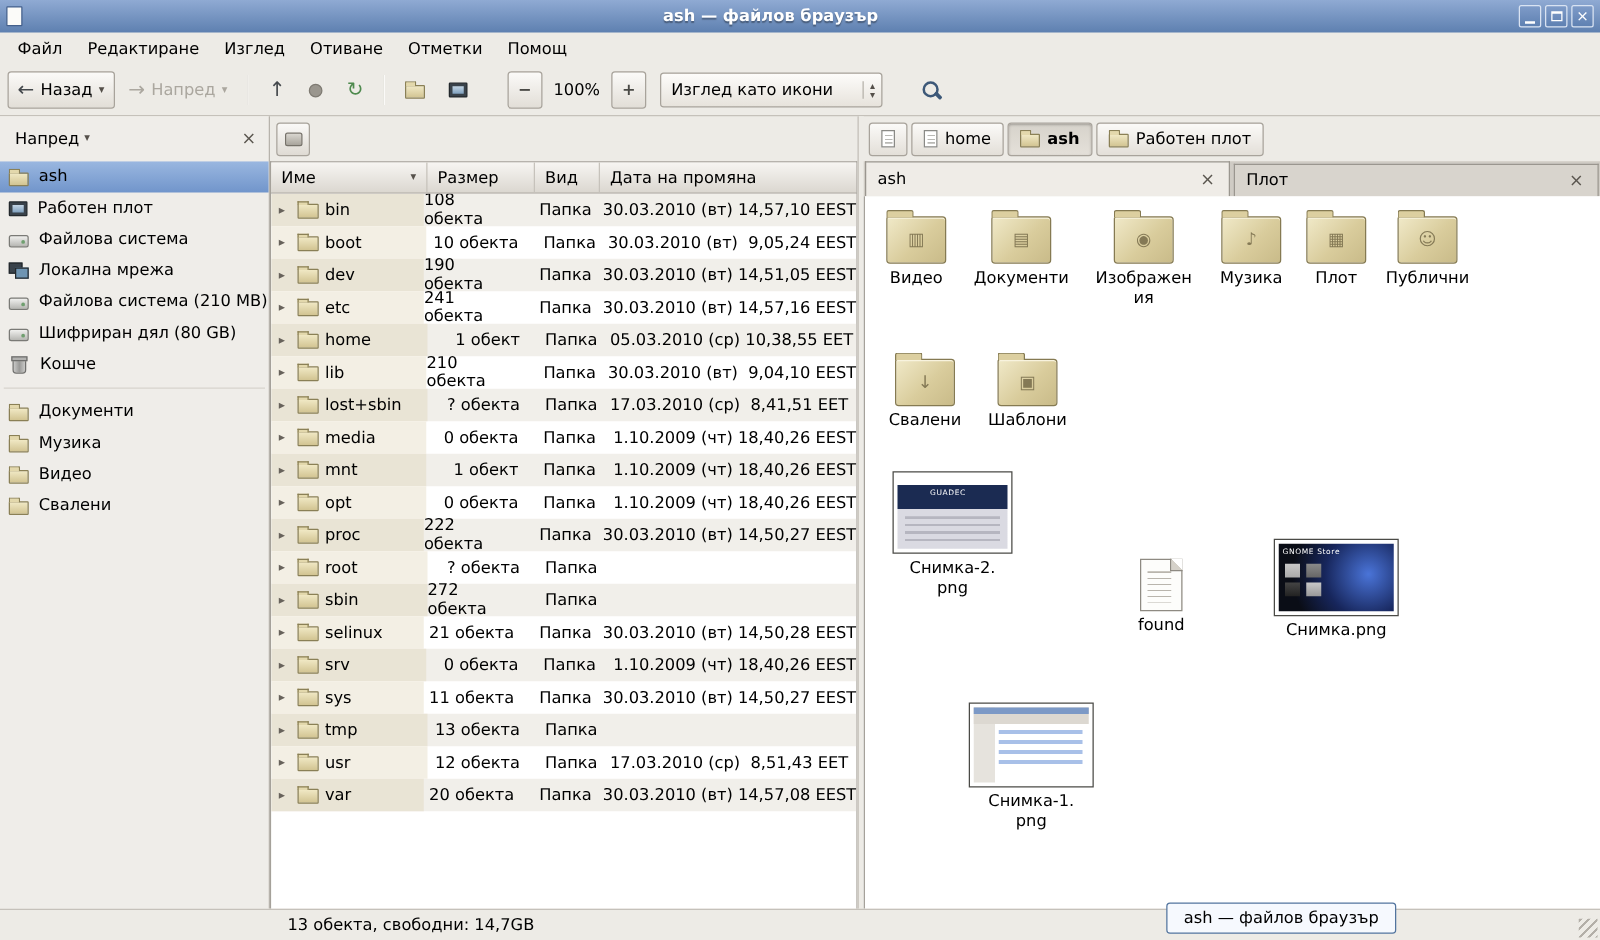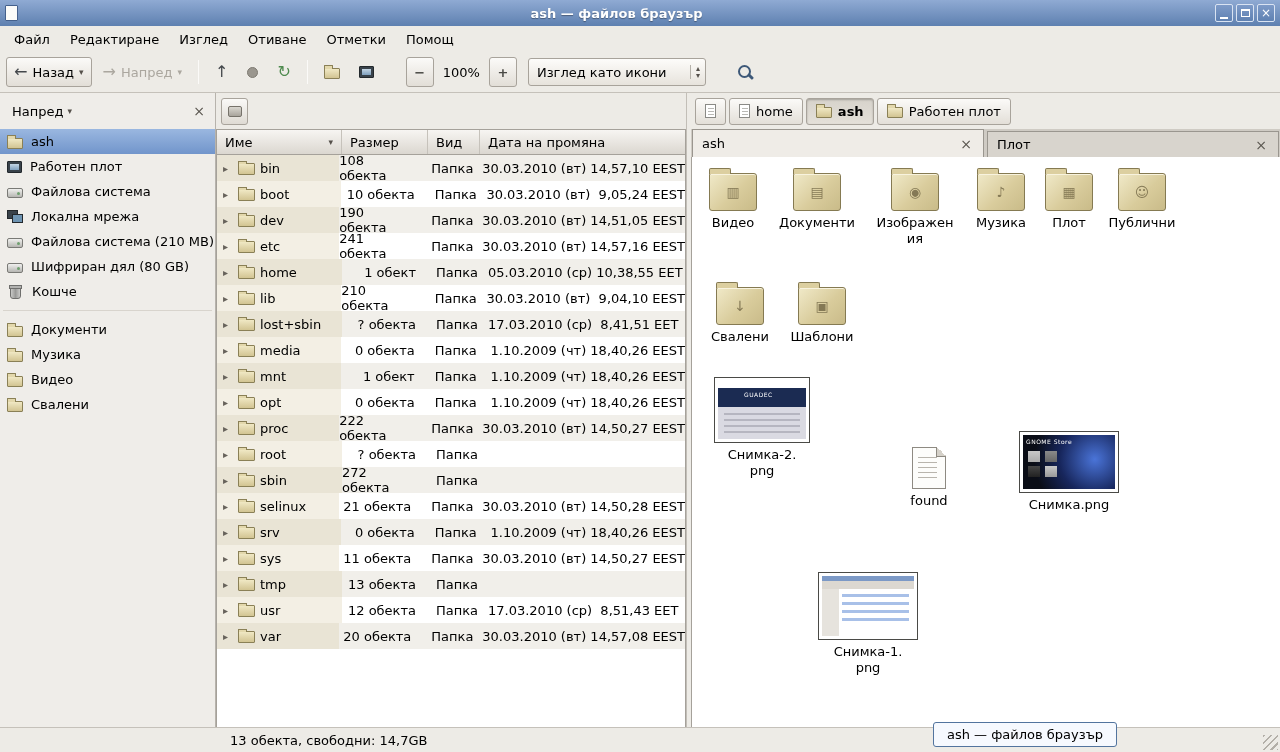--- a/index.html
+++ b/index.html
@@ -602,21 +602,21 @@
             <div class="icon-item" style="left: 331px; top: 274px; width: 92px;">
               <div class="thumb thumb-dark">
                 <div class="thumb-inner">
                   <span class="thumb-text">GNOME Store</span>
                 </div>
               </div>
               <div class="icon-label">
                 <div>Снимка.png</div>
               </div>
             </div>
-            <div class="icon-item" style="left: 97px; top: 415px; width: 72px; margin-left: 43px;">
+            <div class="icon-item" style="left: 97px; top: 405px; width: 72px;">
               <div class="thumb thumb-window">
                 <div class="thumb-inner"></div>
               </div>
               <div class="icon-label">
                 <div>Снимка-1.</div>
                 <div>png</div>
               </div>
             </div>
           </div>
       </div>

